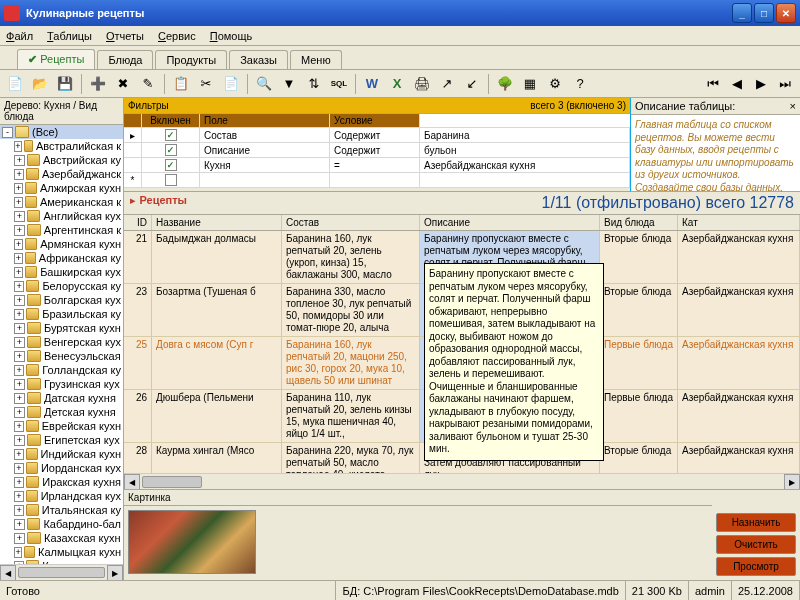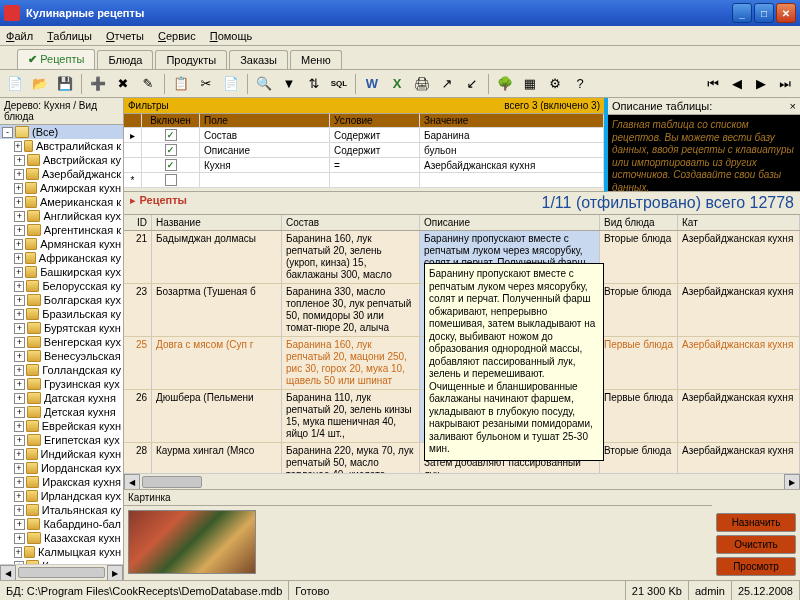--- a/index.html
+++ b/index.html
@@ -49,21 +49,21 @@
 .fgrow{display:flex;border-bottom:1px solid #d8d8d8;}
 .fgcell{padding:1px 4px;border-right:1px solid #d8d8d8;font-size:10px;display:flex;align-items:center;}
 .fghdr .fgcell{background:#a16207;font-weight:normal;}
 .fgc-sel{width:18px;justify-content:center;}
 .fgc-chk{width:58px;justify-content:center;}
 .fgc-fld{width:130px;}
 .fgc-cnd{width:90px;}
 .fgc-val{flex:1;}
 .chkbox{width:12px;height:12px;border:1px solid #888;background:#fff;display:inline-flex;align-items:center;justify-content:center;color:#2a7a2a;font-size:9px;font-weight:bold;}
 
-.desc-box{width:196px;border-left:4px solid #0ea5e9;border-bottom:1px solid #aca899;background:#000000;}
+.desc-box{width:170px;border-left:1px solid #0ea5e9;border-bottom:1px solid #aca899;background:#ffffff;}
 .desc-hdr{background:#ece9d8;padding:2px 4px;border-bottom:1px solid #aca899;font-size:10px;display:flex;}
 .desc-hdr .x{margin-left:auto;cursor:pointer;}
 .desc-txt{padding:4px;color:#aa7722;font-style:italic;font-size:10px;line-height:1.25;}
 
 .grid-pane{flex:1;display:flex;flex-direction:column;overflow:hidden;border-bottom:1px solid #aca899;}
 .grid-title{background:#ece9d8;padding:2px 6px;border-bottom:1px solid #aca899;display:flex;}
 .grid-title .nm{color:#c0392b;font-weight:bold;}
 .grid-title .info{margin-left:auto;color:#1a4a9a;font-size:16px;}
 .grid-hdr{display:flex;background:#ece9d8;border-bottom:1px solid #aca899;}
 .gc{border-right:1px solid #c8c8c8;padding:2px 4px;font-size:10px;overflow:hidden;}
@@ -348,21 +348,20 @@
         <div class="filters-hdr">
           <span class="lbl">Фильтры</span>
           <span class="cnt">всего 3 (включено 3)</span>
         </div>
         <div class="filters-grid">
           <div class="fgrow fghdr">
             <div class="fgcell fgc-sel"></div>
             <div class="fgcell fgc-chk">Включен</div>
             <div class="fgcell fgc-fld">Поле</div>
             <div class="fgcell fgc-cnd">Условие</div>
-            <div class="fgcell fgc-val">Значение</div>
           </div>
           <div id="filter-rows">
               <div class="fgrow">
                 <div class="fgcell fgc-sel">▸</div>
                 <div class="fgcell fgc-chk">
                   <span class="chkbox">✓</span>
                 </div>
                 <div class="fgcell fgc-fld">Состав</div>
                 <div class="fgcell fgc-cnd">Содержит</div>
                 <div class="fgcell fgc-val">Баранина</div>
@@ -480,18 +479,18 @@
       <div class="pic-btns">
         <div class="pbtn">Назначить</div>
         <div class="pbtn">Очистить</div>
         <div class="pbtn">Просмотр</div>
       </div>
     </div>
   </div>
 </div>
 
 <div class="statusbar">
+  <div class="sb-cell sb-fill">Готово</div>
   <div class="sb-cell"><span>БД:</span>&nbsp;<span>C:\Program Files\CookRecepts\DemoDatabase.mdb</span></div>
-  <div class="sb-cell sb-fill">Готово</div>
   <div class="sb-cell">21 300 Kb</div>
   <div class="sb-cell">admin</div>
   <div class="sb-cell">25.12.2008</div>
 </div>
 
 </body></html>

